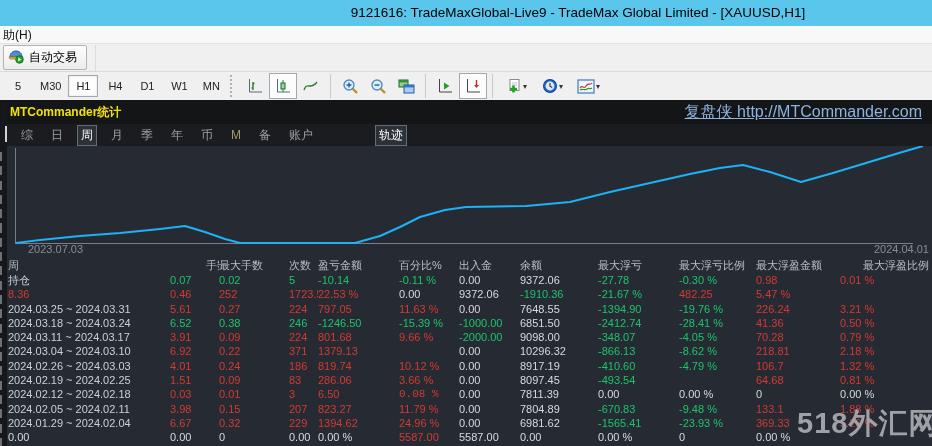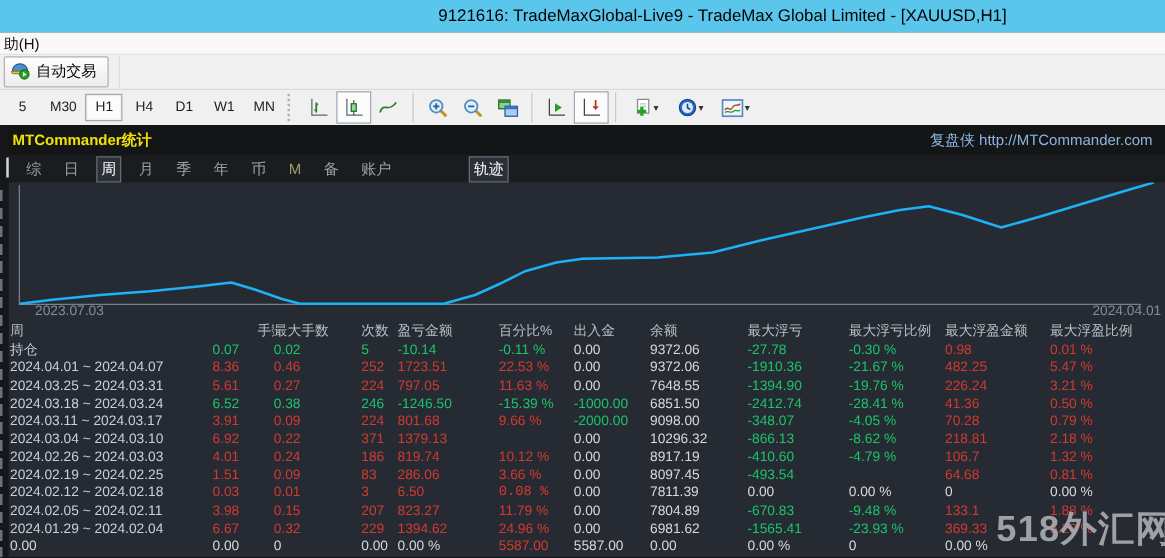--- a/index.html
+++ b/index.html
@@ -24,21 +24,21 @@
   .tool-sep{width:1px;height:24px;background:#c9c9c9;margin:0 5px;}
   .drag{width:4px;height:22px;border-left:2px dotted #b3b3b3;margin:0 5px 0 3px;}
   .tool-btn{width:26px;height:24px;display:flex;align-items:center;justify-content:center;border:1px solid transparent;}
   .tool-btn.active{background:#fcfcfc;border:1px solid #9fa8b4;}
   .tool-btn .caret{font-size:8px;color:#333;margin-left:1px;}
   
   .panel{position:absolute;top:100px;left:0;right:0;bottom:0;background:#262b33;}
   .phead{position:absolute;top:0;left:0;right:0;height:24px;background:#141517;
          display:flex;align-items:center;justify-content:space-between;padding:0 10px;box-sizing:border-box;}
   .ptitle{font-size:12px;font-weight:bold;color:#f0e10a;}
-  .psite{font-size:12px;color:#8cb4e2;}
+  .psite{font-size:16px;color:#8cb4e2;text-decoration:underline;}
   .ptabs{position:absolute;top:24px;left:0;right:0;height:22px;background:#1a1c20;
          display:flex;align-items:center;font-size:12px;color:#9aa0a8;padding-left:17px;box-sizing:border-box;}
   .ptab{margin-right:10px;padding:1px 3px;border:1px solid transparent;white-space:nowrap;}
   .ptab.active{background:#2c3037;border:1px solid #656b73;color:#fdfdfd;}
   .ptab.muted{color:#a39a6b;}
   .ptab.gap{margin-left:48px;}
   .chart{position:absolute;top:46px;left:0;right:0;height:110px;}
   .chart svg{position:absolute;top:0;left:0;}
   .dl{position:absolute;font-size:11px;color:#878d95;}
   .dl.left{left:28px;top:97px;}
@@ -218,39 +218,38 @@
           <div class="tcell" style="color: rgb(185, 191, 199); margin-left: 36px;">手数</div>
           <div class="tcell" style="color: rgb(185, 191, 199);">最大手数</div>
           <div class="tcell" style="color: rgb(185, 191, 199);">次数</div>
           <div class="tcell" style="color: rgb(185, 191, 199);">盈亏金额</div>
           <div class="tcell" style="color: rgb(185, 191, 199);">百分比%</div>
           <div class="tcell" style="color: rgb(185, 191, 199);">出入金</div>
           <div class="tcell" style="color: rgb(185, 191, 199);">余额</div>
           <div class="tcell" style="color: rgb(185, 191, 199);">最大浮亏</div>
           <div class="tcell" style="color: rgb(185, 191, 199);">最大浮亏比例</div>
           <div class="tcell" style="color: rgb(185, 191, 199);">最大浮盈金额</div>
-          <div class="tcell" style="color: rgb(185, 191, 199);">最大浮盈比例</div>
+          <div class="tcell" style="color: rgb(185, 191, 199); margin-left: 23px;">最大浮盈比例</div>
         </div>
       <div id="table-body">
           <div class="trow">
             <div class="tcell" style="color: rgb(201, 208, 216);">持仓</div>
             <div class="tcell" style="color: rgb(27, 196, 106);">0.07</div>
             <div class="tcell" style="color: rgb(27, 196, 106);">0.02</div>
             <div class="tcell" style="color: rgb(27, 196, 106);">5</div>
             <div class="tcell" style="color: rgb(27, 196, 106);">-10.14</div>
             <div class="tcell" style="color: rgb(27, 196, 106);">-0.11 %</div>
             <div class="tcell" style="color: rgb(214, 218, 222);">0.00</div>
             <div class="tcell" style="color: rgb(214, 218, 222);">9372.06</div>
             <div class="tcell" style="color: rgb(27, 196, 106);">-27.78</div>
             <div class="tcell" style="color: rgb(27, 196, 106);">-0.30 %</div>
             <div class="tcell" style="color: rgb(210, 58, 49);">0.98</div>
             <div class="tcell" style="color: rgb(210, 58, 49);">0.01 %</div>
           </div>
           <div class="trow">
-            <div class="tcell" style="color: rgb(201, 208, 216);">2024.04.01 ~ 2024.04.07</div>
             <div class="tcell" style="color: rgb(210, 58, 49);">8.36</div>
             <div class="tcell" style="color: rgb(210, 58, 49);">0.46</div>
             <div class="tcell" style="color: rgb(210, 58, 49);">252</div>
             <div class="tcell" style="color: rgb(210, 58, 49);">1723.51</div>
             <div class="tcell" style="color: rgb(210, 58, 49);">22.53 %</div>
             <div class="tcell" style="color: rgb(214, 218, 222);">0.00</div>
             <div class="tcell" style="color: rgb(214, 218, 222);">9372.06</div>
             <div class="tcell" style="color: rgb(27, 196, 106);">-1910.36</div>
             <div class="tcell" style="color: rgb(27, 196, 106);">-21.67 %</div>
             <div class="tcell" style="color: rgb(210, 58, 49);">482.25</div>

